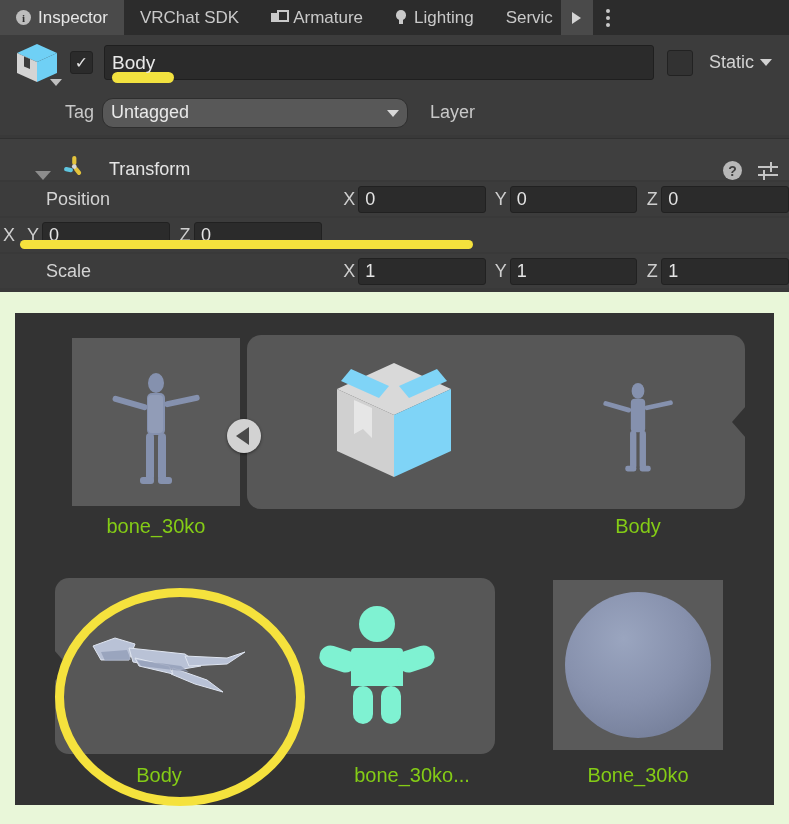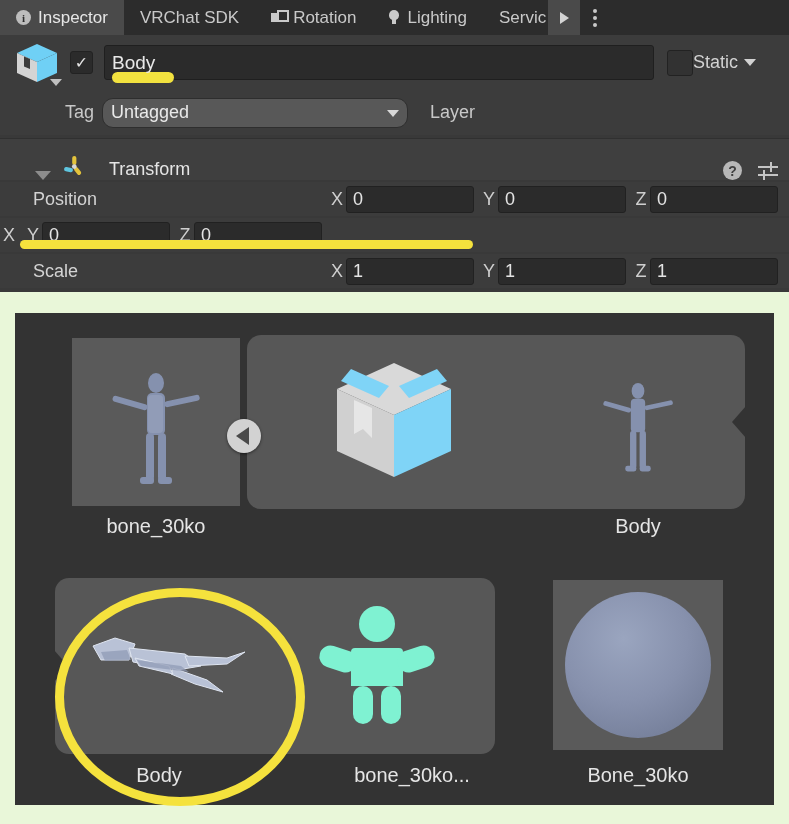--- a/index.html
+++ b/index.html
@@ -119,21 +119,21 @@
   }
   .name-hl {
     position: absolute; left: 7px; bottom: -4px;
     width: 62px; height: 11px; border-radius: 6px;
     background: #f2e23f; z-index: 1;
   }
   .static-chk {
     width: 24px; height: 24px; border-radius: 3px;
     background: #323232; border: 1px solid #222; margin-left: 13px;
   }
-  .static-lbl { color: #d2d2d2; font-size: 18px; margin-left: 0; }
+  .static-lbl { color: #d2d2d2; font-size: 18px; margin-left: 16px; }
   .caret-sm {
     width: 0; height: 0; margin-left: 6px;
     border-left: 6px solid transparent; border-right: 6px solid transparent;
     border-top: 7px solid #d2d2d2;
   }
 
   
   .taglayer {
     position: absolute; left: 0; top: 90px;
     width: 789px; height: 45px;
@@ -182,21 +182,21 @@
   .preset-ico span { position: absolute; background: #c4c4c4; display: block; }
   .kebab { display: flex; flex-direction: column; gap: 3px; align-items: center; }
   .kebab i { width: 4px; height: 4px; border-radius: 50%; background: #c4c4c4; display: block; }
 
   
   .vrow {
     position: absolute; left: 0; width: 789px; height: 34px;
     display: flex; align-items: center;
     background: #3c3c3c;
   }
-  .vlabel { color: #d3d3d3; font-size: 18px; margin-left: 33px; width: 300px; }
+  .vlabel { color: #d3d3d3; font-size: 18px; margin-left: 46px; width: 300px; }
   .axis { color: #cfcfcf; font-size: 18px; width: 18px; text-align: center; }
   .vfield {
     background: #2b2b2b; border: 1px solid #212121; border-radius: 3px;
     height: 27px; width: 128px;
     display: flex; align-items: center;
     color: #e4e4e4; font-size: 18px; padding-left: 6px;
     box-sizing: border-box;
   }
   .rot-hl {
     position: absolute; left: 20px; top: 240px;
@@ -238,21 +238,21 @@
   .notch-l {
     position: absolute; left: -1px; top: 50%;
     transform: translateY(-50%);
     width: 0; height: 0;
     border-top: 16px solid transparent;
     border-bottom: 16px solid transparent;
     border-left: 14px solid #333333;
   }
   .caption {
     position: absolute;
-    color: #e5e5e5; font-size: 20px;
+    color: #84cc16; font-size: 20px;
     text-align: center;
     white-space: nowrap;
   }
   .backbadge {
     position: absolute;
     width: 34px; height: 34px; border-radius: 50%;
     background: #d2d2d2;
     display: flex; align-items: center; justify-content: center;
     z-index: 5;
     box-shadow: 0 1px 3px rgba(0,0,0,.5);
@@ -291,29 +291,29 @@
           </span>
         <span>Inspector</span>
       </div>
       <div class="tab">
         <span>VRChat SDK</span>
       </div>
       <div class="tab">
         <span class="tab-ico">
             <span class="occl-ico"></span>
           </span>
-        <span>Rotation</span>
+        <span>Armature</span>
       </div>
       <div class="tab">
         <span class="tab-ico">
             <span class="light-ico"></span>
           </span>
         <span>Lighting</span>
       </div>
-      <div class="tab" style="padding-right:2px">
+      <div class="tab" style="padding-right:8px">
         <span>Servic</span>
       </div>
       <div class="tab-overflow">
         <span class="tri-right"></span>
       </div>
       <div class="tab-kebab">
         <i></i>
           <i></i>
           <i></i>
       </div>

